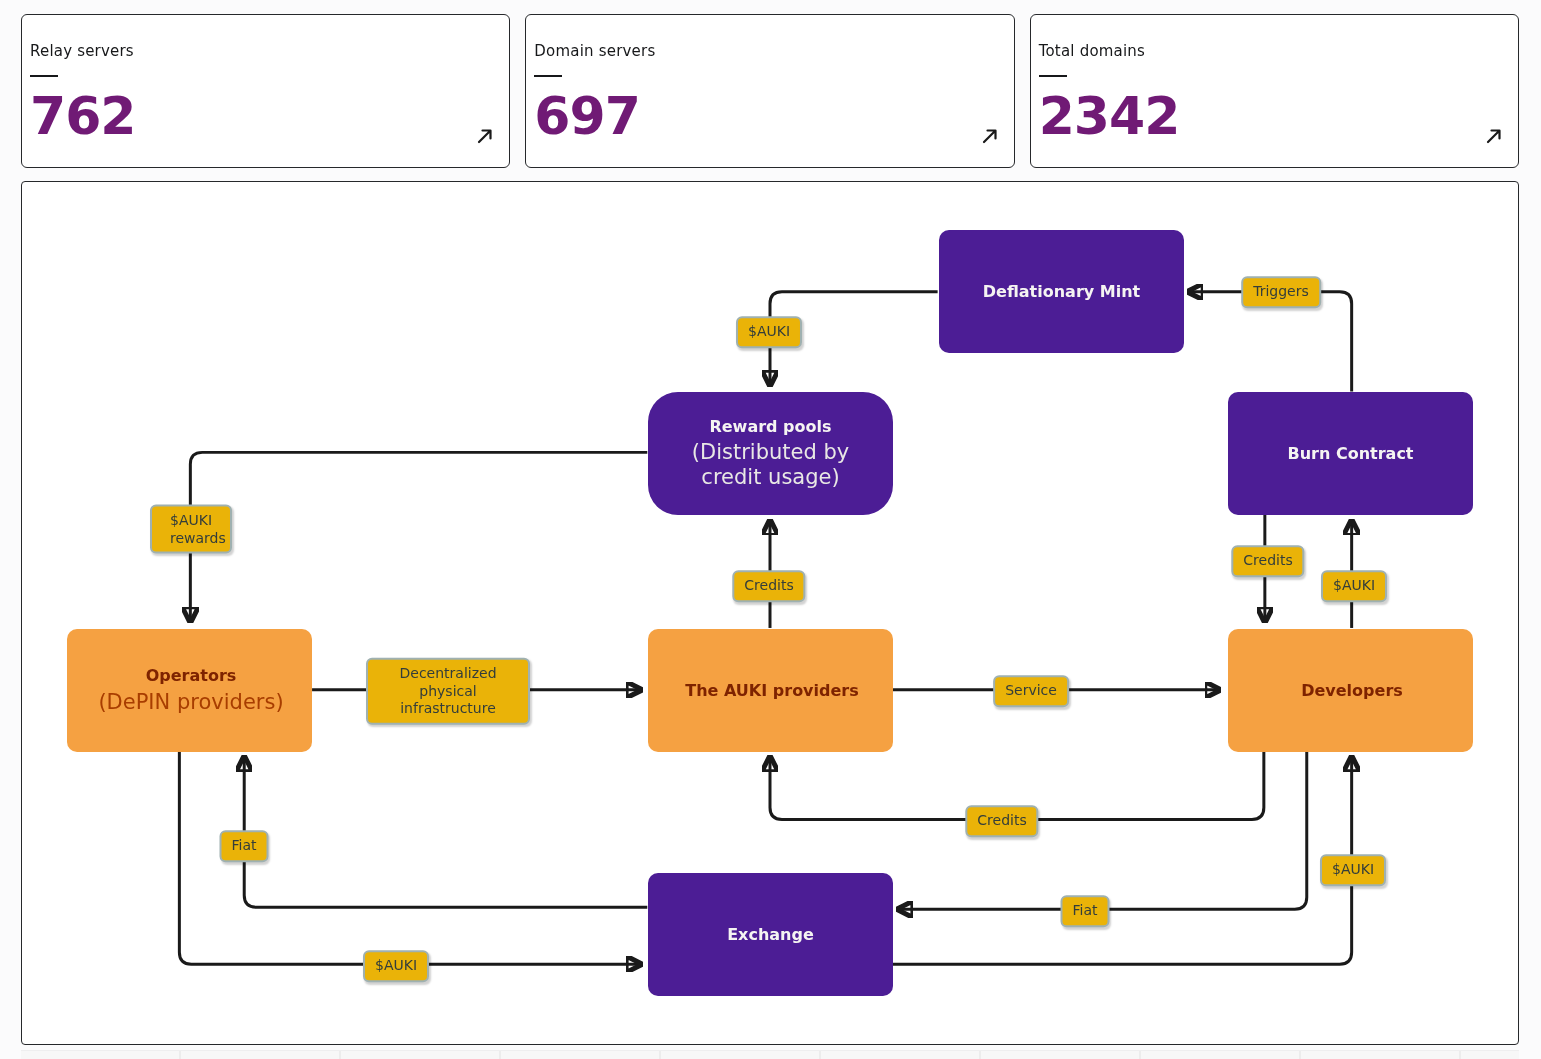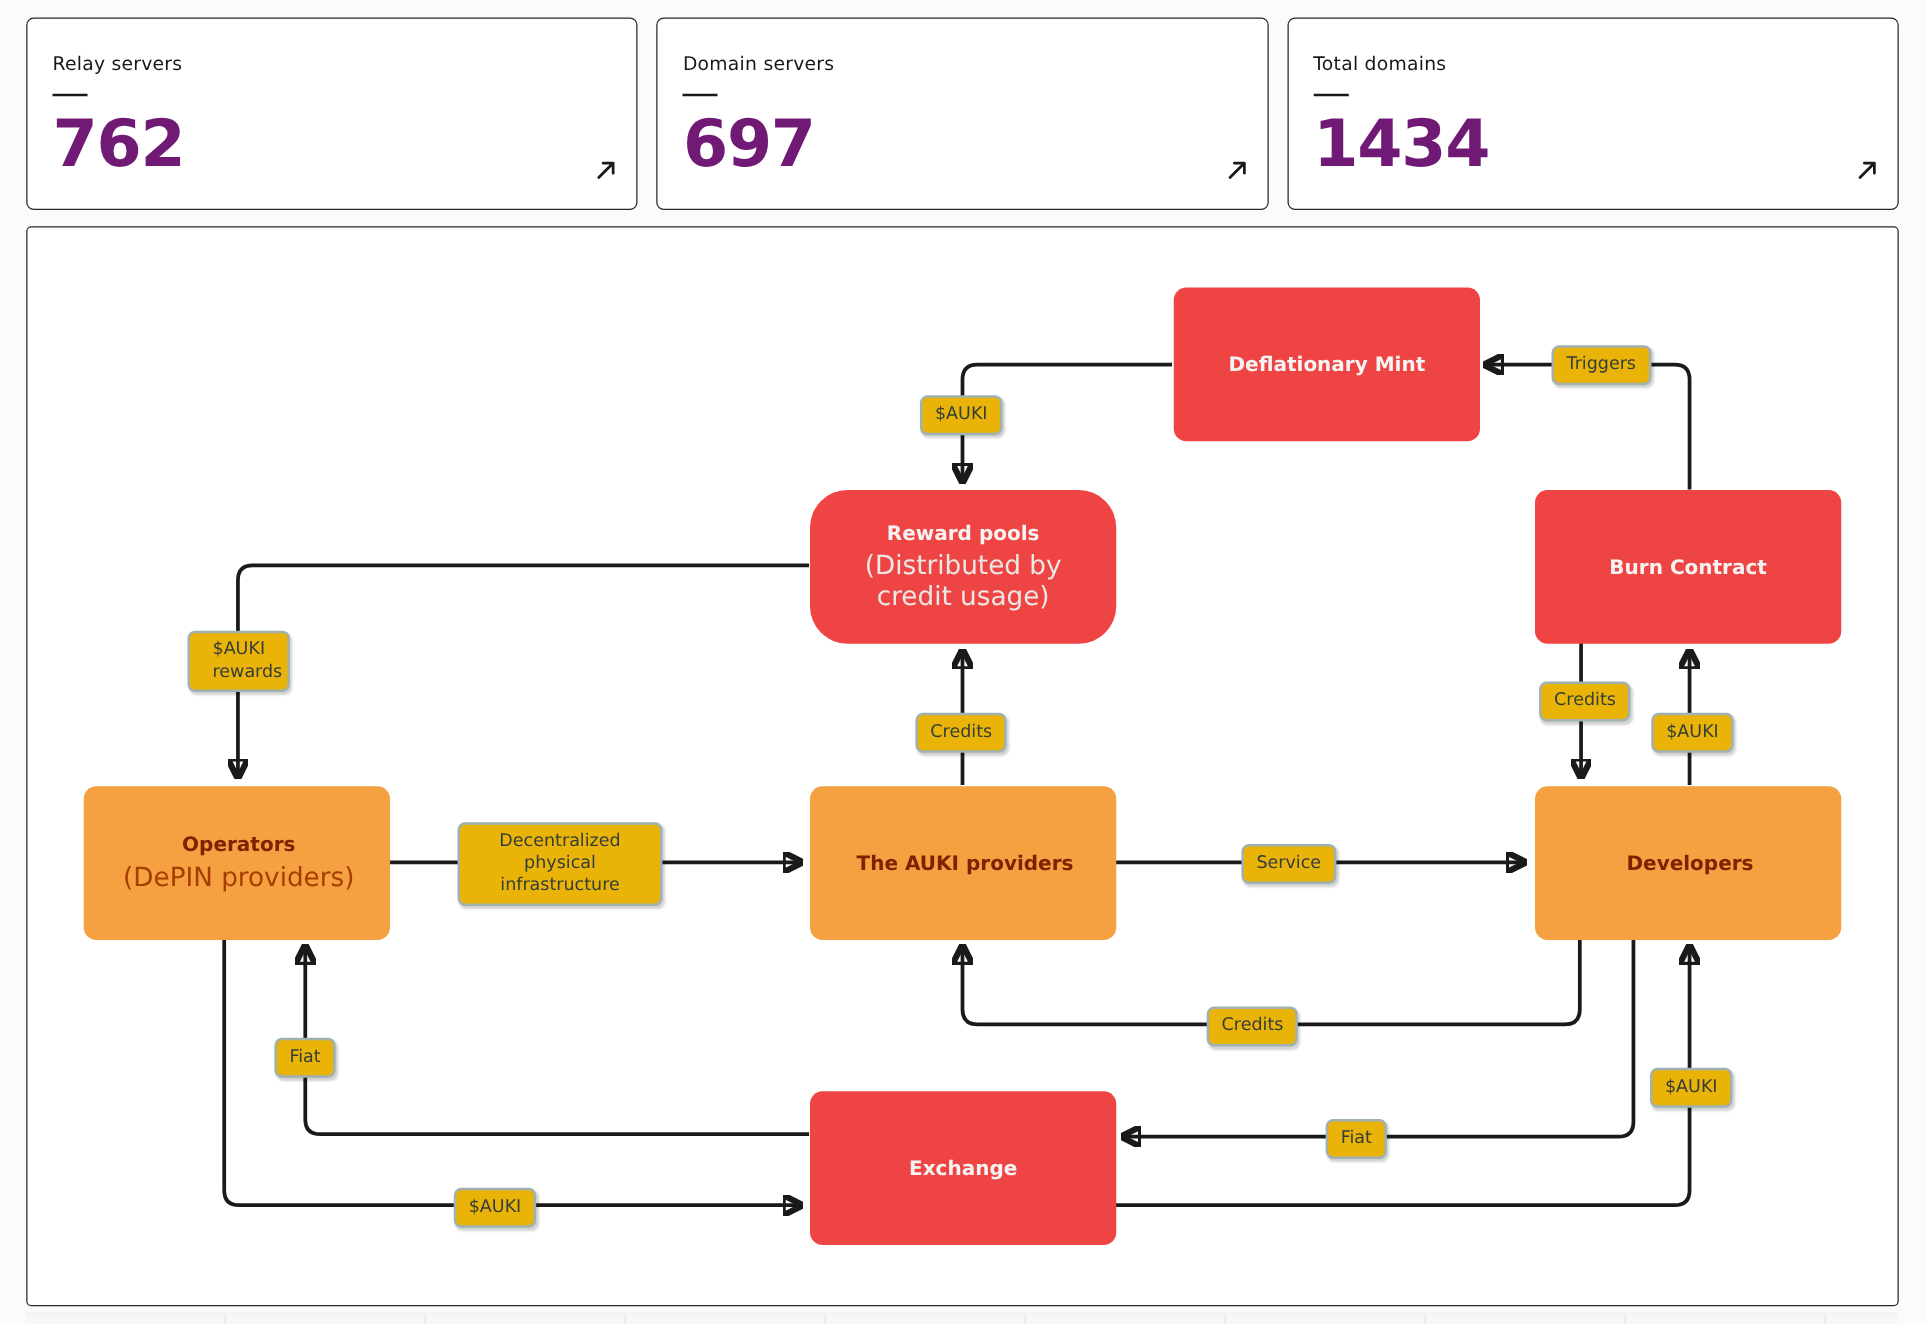--- a/index.html
+++ b/index.html
@@ -13,21 +13,21 @@
   .page { position:relative; width:1541px; height:1059px; }
 
   
   .stats-row {
     position:absolute; top:14px; left:21px; width:1498px;
     display:flex; gap:15px;
   }
   .stat-card {
     flex:1; height:154px; background:#ffffff;
     border:1.5px solid #26282b; border-radius:6px;
-    position:relative; padding:27px 16px 0 20px;
+    position:relative; padding:27px 16px 0 8px;
     cursor:pointer;
   }
   .stat-label { font-size:15px; color:#17181a; letter-spacing:.2px; }
   .stat-underline {
     width:28px; height:2px; background:#17181a; margin-top:15px;
   }
   .stat-value {
     font-size:52px; font-weight:700; line-height:1;
     margin-top:13px; letter-spacing:-1px; color:#701a75;
   }
@@ -43,21 +43,21 @@
   .edges { position:absolute; top:0; left:0; width:100%; height:100%; }
   .edges path { stroke:#1a1a1a; stroke-width:3; fill:none; }
 
   .node {
     position:absolute; width:245px; height:123px; border-radius:10px;
     display:flex; flex-direction:column; align-items:center; justify-content:center;
     text-align:center; padding:0 14px;
   }
   .node-title { font-size:16px; font-weight:700; line-height:1.2; }
   .node-sub   { font-size:21px; line-height:1.2; margin-top:4px; }
-  .node.dark   { background:#ef4444; }
+  .node.dark   { background:#4c1d95; }
   .node.dark .node-title { color:#f5f4f2; }
   .node.dark .node-sub   { color:#e9e8e5; font-weight:400; }
   .node.orange { background:#f5a142;padding-left:17px; }
   .node.orange .node-title { color:#7e2300; }
   .node.orange .node-sub   { color:#a83d00; }
 
   .chip {
     position:absolute; transform:translate(-50%,-50%);
     background:#eab308; border:2px solid #9fb1b1; border-radius:6px;
     padding:5px 10px; font-size:14px; color:#333d3b; text-align:center;
@@ -100,21 +100,21 @@
       <div class="stat-underline"></div>
       <div class="stat-value">697</div>
       <svg class="stat-link-icon" viewBox="0 0 20 20">
         <path d="M4 16 L15 5 M7.5 4.5 H15.5 V12.5" stroke="#1a1a1a" stroke-width="2.2" fill="none" stroke-linecap="round" stroke-linejoin="round"></path>
       </svg>
     </div>
 
     <div class="stat-card">
       <div class="stat-label">Total domains</div>
       <div class="stat-underline"></div>
-      <div class="stat-value">1434</div>
+      <div class="stat-value">2342</div>
       <svg class="stat-link-icon" viewBox="0 0 20 20">
         <path d="M4 16 L15 5 M7.5 4.5 H15.5 V12.5" stroke="#1a1a1a" stroke-width="2.2" fill="none" stroke-linecap="round" stroke-linejoin="round"></path>
       </svg>
     </div>
 
   </div>
 
   <div class="diagram">
 
     <svg class="edges" viewBox="0 0 1498 864">

